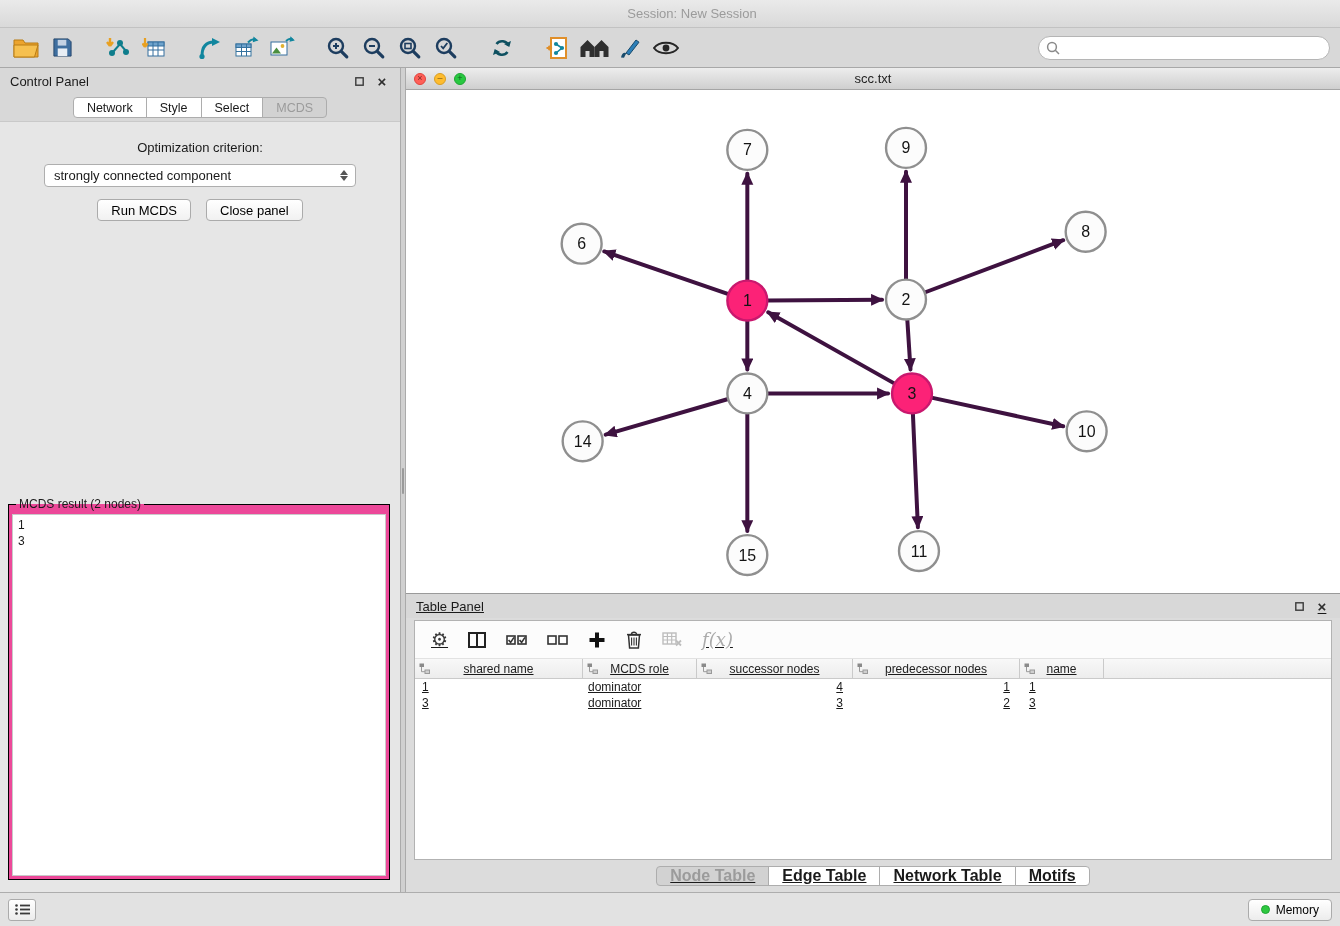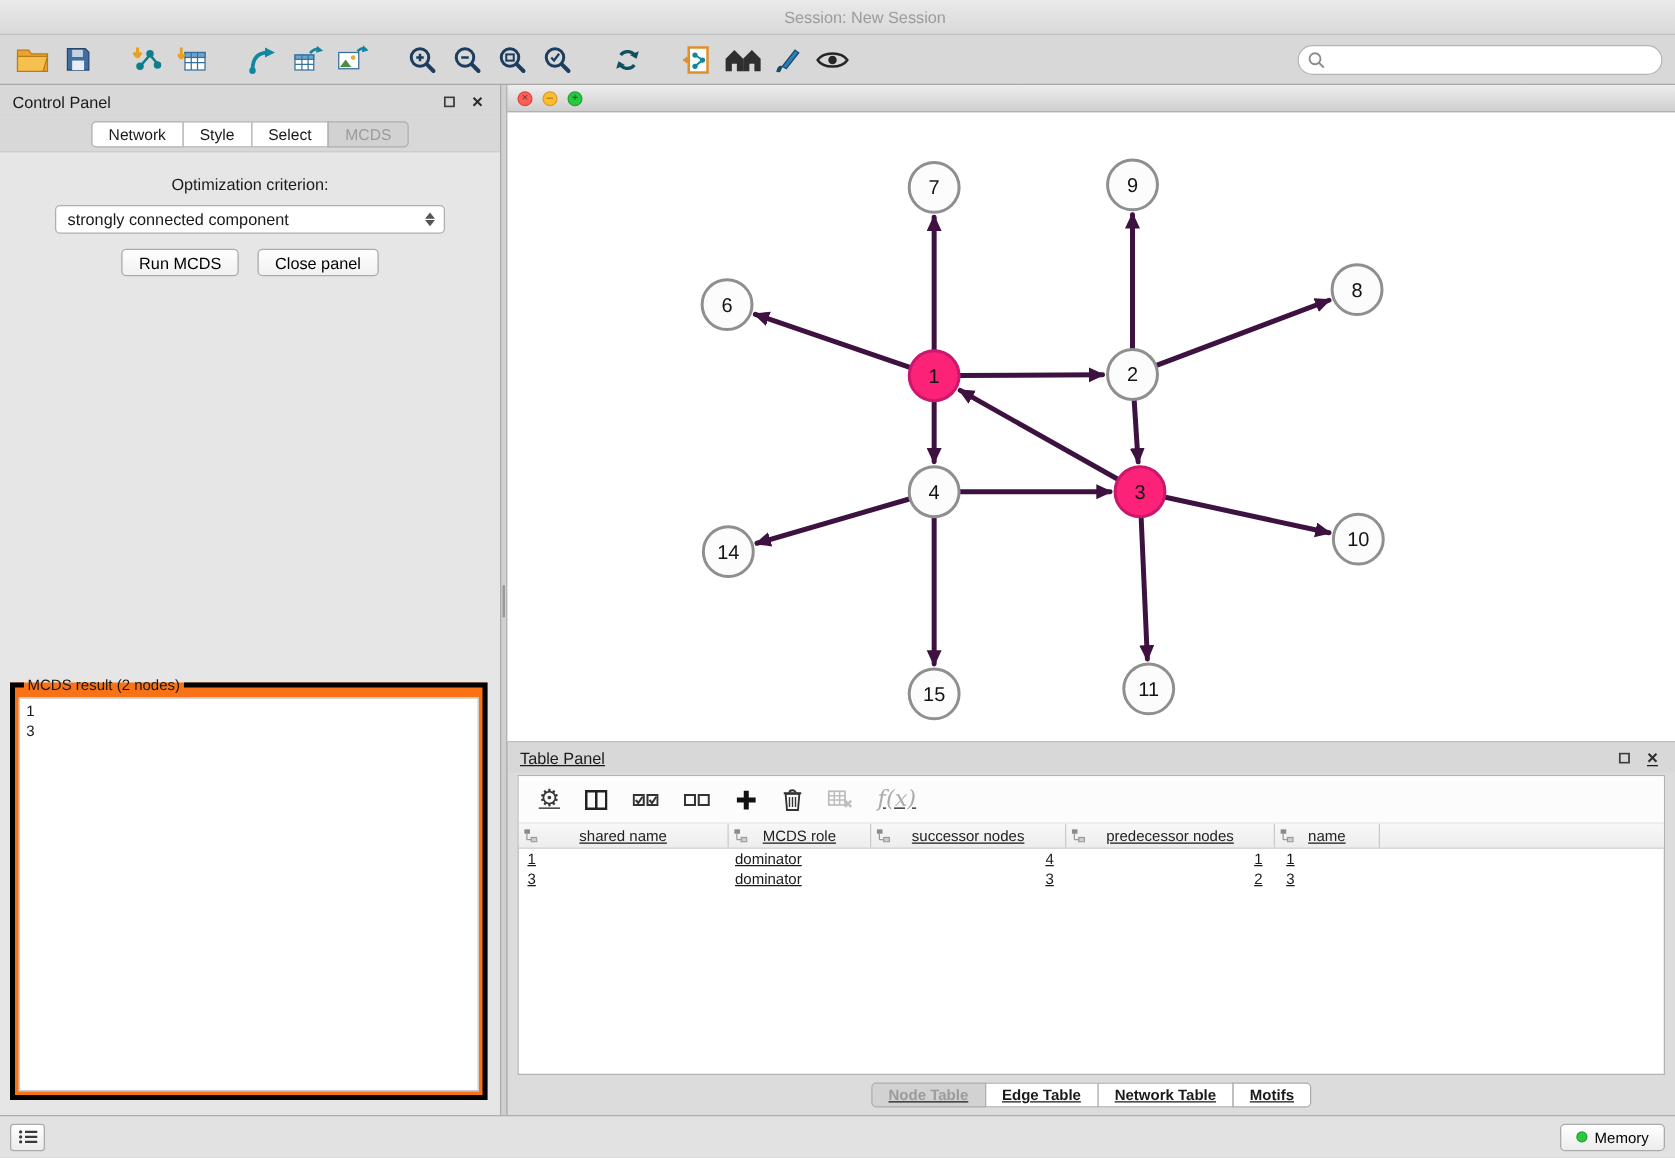--- a/index.html
+++ b/index.html
@@ -26,21 +26,21 @@
 .cp-body{flex:1;position:relative;background:#e6e6e6;}
 .opt-label{margin-top:18px;text-align:center;font-size:13px;}
 .dropdown{margin:9px auto 0;width:312px;height:23px;background:#fff;border:1px solid #aeaeae;border-radius:4px;display:flex;align-items:center;padding:0 5px 0 9px;font-size:13px;}
 .dd-label{flex:1;}
 .stepper{display:flex;flex-direction:column;align-items:center;gap:1px;padding-right:2px;}
 .stepper i{width:0;height:0;border-left:4px solid transparent;border-right:4px solid transparent;display:block;}
 .stepper .up{border-bottom:5px solid #555;}
 .stepper .down{border-top:5px solid #555;}
 .btn-row{margin-top:12px;display:flex;justify-content:center;gap:15px;}
 .btn{height:22px;padding:0 13px;background:linear-gradient(#ffffff,#f1f1f1);border:1px solid #ababab;border-radius:4px;font-size:13px;font-family:inherit;}
-.result-fieldset{position:absolute;left:8px;right:10px;top:375px;bottom:12px;border:4px solid #000000;background:#f97316;padding:3px;margin-top:44px;}
+.result-fieldset{position:absolute;left:8px;right:10px;top:375px;bottom:12px;border:1px solid #000000;background:#ec4899;padding:3px;}
 .result-fieldset legend{font-size:12px;padding:0 3px;margin-left:4px;}
 .result-text{width:100%;height:100%;background:#fff;border:1px solid #c9c9c9;font-size:12px;line-height:16px;padding:2px 5px;white-space:pre-line;overflow:hidden;}
 .splitter{width:6px;background:#d0d0d0;border-left:1px solid #aaa;border-right:1px solid #aaa;position:relative;flex:none;}
 .splitter .handle{position:absolute;top:400px;left:1px;width:2px;height:26px;border-radius:2px;background:#9a9a9a;}
 .right{flex:1;display:flex;flex-direction:column;min-width:0;}
 .network-window{height:526px;display:flex;flex-direction:column;border-bottom:1px solid #9a9a9a;flex:none;}
 .net-titlebar{height:22px;background:linear-gradient(#ededed,#cfcfcf);border-bottom:1px solid #a5a5a5;display:flex;align-items:center;padding:0 8px;position:relative;flex:none;}
 .traffic{display:flex;gap:8px;position:relative;z-index:2;}
 .light{width:12px;height:12px;border-radius:50%;display:flex;align-items:center;justify-content:center;font-size:9px;line-height:1;color:rgba(0,0,0,0.55);cursor:default;}
 .light.red{background:#ff5f57;border:1px solid #e0443e;}
@@ -63,21 +63,21 @@
 .c0{width:168px;flex:none;}.c1{width:114px;flex:none;}.c2{width:156px;flex:none;}.c3{width:167px;flex:none;}.c4{width:84px;flex:none;}
 .tp-tbody{flex:1;overflow:hidden;}
 .tr{display:flex;height:16px;font-size:12px;}
 .td{height:16px;line-height:16px;}
 .td.c0{padding-left:7px;}
 .td.c1{padding-left:5px;}
 .td.c2{text-align:right;padding-right:10px;}
 .td.c3{text-align:right;padding-right:10px;}
 .td.c4{padding-left:9px;}
 .tp-tabs{height:32px;display:flex;align-items:center;justify-content:center;flex:none;}
-.tp-tabs .seg-tab{font-weight:600;font-size:12px;height:20px;}
+.tp-tabs .seg-tab{font-weight:600;font-size:16px;height:20px;}
 .statusbar{height:34px;background:#e2e2e2;border-top:1px solid #adadad;display:flex;align-items:center;padding:0 8px;flex:none;}
 .status-left-btn{width:28px;height:22px;border:1px solid #ababab;border-radius:3px;background:linear-gradient(#fff,#ececec);display:flex;align-items:center;justify-content:center;}
 .memory-btn{margin-left:auto;height:22px;border:1px solid #ababab;border-radius:4px;background:linear-gradient(#fff,#ececec);display:flex;align-items:center;gap:6px;padding:0 12px;font-size:12px;font-family:inherit;}
 .mem-dot{width:9px;height:9px;border-radius:50%;background:#2ec840;border:1px solid #1ea533;}
 </style>
 </head>
 <body>
 
 <div class="window">
 
@@ -259,20 +259,21 @@
     </div>
 
     <div class="splitter">
         <span class="handle"></span>
       </div>
 
     <div class="right">
 
       <div class="network-window">
         <div class="net-titlebar">
+          <span class="net-title">scc.txt</span>
           <span class="traffic">
             <span class="light red">×</span>
             <span class="light yellow">–</span>
             <span class="light green">+</span>
           </span>
         </div>
         <div class="canvas">
           <svg id="graph-svg" viewBox="0 0 934 504" preserveAspectRatio="xMinYMin meet">
               <defs>
                 <marker id="arrow" markerUnits="userSpaceOnUse" markerWidth="16" markerHeight="14" refX="11" refY="6" orient="auto">

